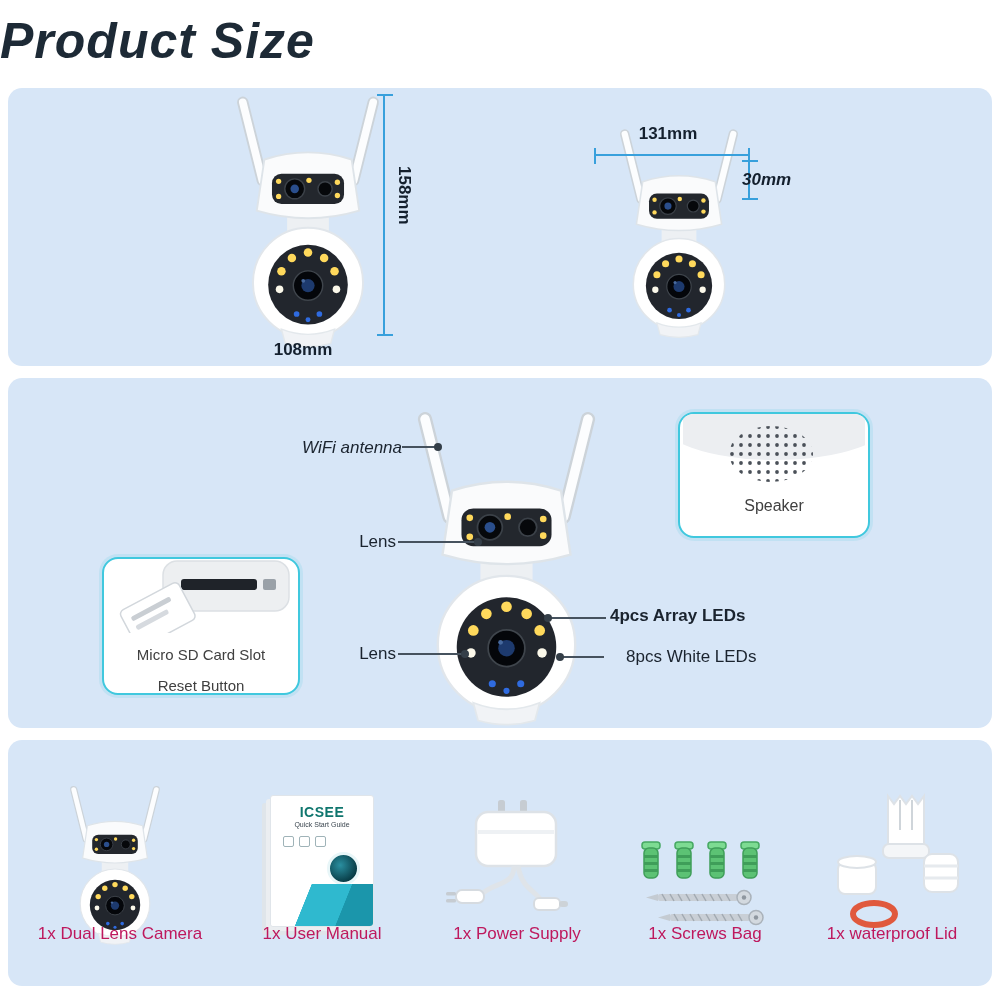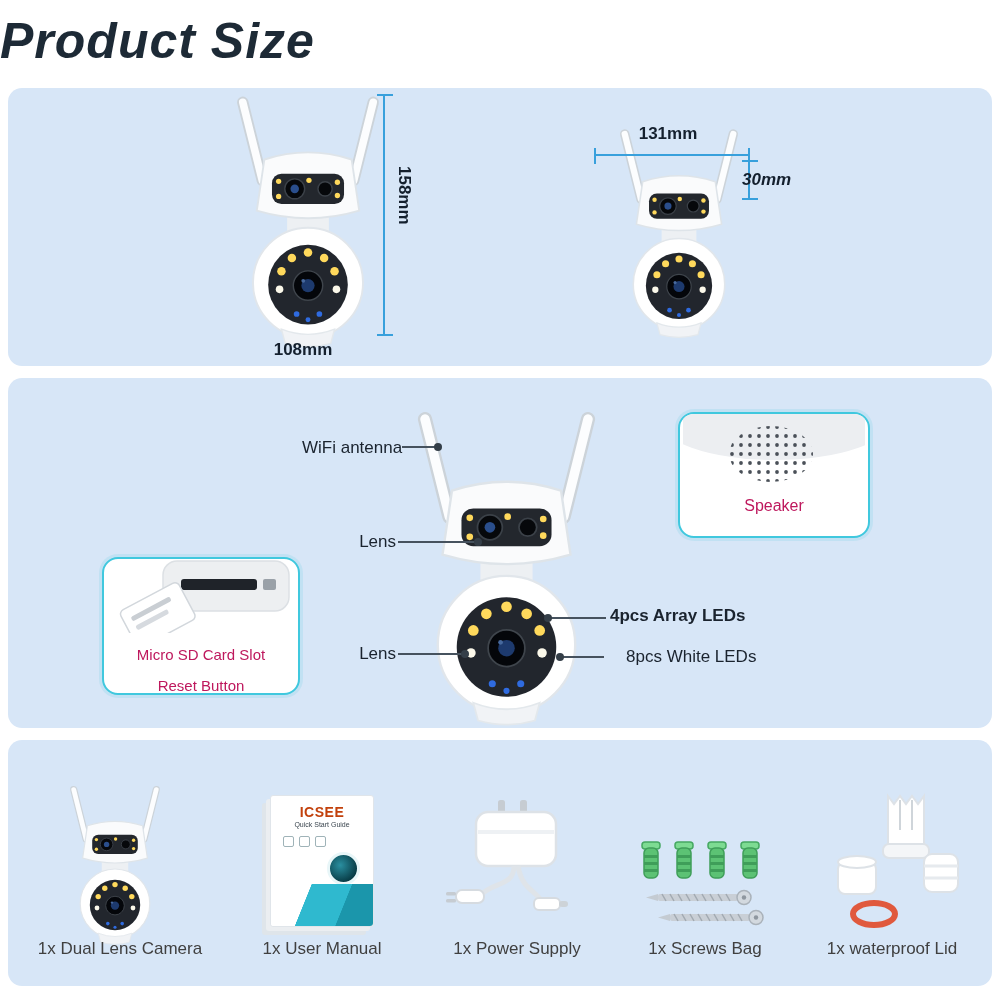--- a/index.html
+++ b/index.html
@@ -43,62 +43,62 @@
   #lbl-131{left:585px;top:36px;width:150px;text-align:center;}
   #dim-131{left:588px;top:66px;width:152px;}
   #dim-30{left:740px;top:74px;height:36px;}
   #lbl-30{left:734px;top:82px;font-style:italic;}
 
   
   .feat-label{position:absolute;font-size:17px;color:#1a232e;white-space:nowrap;}
   .leader{position:absolute;height:2px;background:#46525e;}
   .leader .dot{position:absolute;top:-3px;width:8px;height:8px;border-radius:50%;background:#343e48;}
   .dot-right{right:-4px}.dot-left{left:-4px}
-  #lbl-wifi{left:294px;top:60px;width:100px;text-align:center;}
+  #lbl-wifi{left:294px;top:60px;width:100px;text-align:center;font-style:italic;}
   #ld-wifi{left:394px;top:68px;width:36px;}
   #lbl-lens-top{left:340px;top:154px;width:48px;text-align:right;}
   #ld-lens-top{left:390px;top:163px;width:80px;}
   #lbl-lens-bot{left:340px;top:266px;width:48px;text-align:right;}
   #ld-lens-bot{left:390px;top:275px;width:67px;}
   #lbl-array{left:602px;top:228px;font-weight:bold;}
   #ld-array{left:540px;top:239px;width:58px;}
   #lbl-white{left:618px;top:269px;}
   #ld-white{left:552px;top:278px;width:44px;}
 
   
   .callout{
     position:absolute;background:#ffffff;border:2px solid #40c8de;border-radius:16px;
     display:flex;flex-direction:column;align-items:center;overflow:hidden;
     box-shadow:0 0 0 3px rgba(64,200,222,0.14);
   }
   .callout-art{display:block;flex:none;}
-  .callout-text{text-align:center;font-size:15px;color:#be185d;line-height:19px;}
+  .callout-text{text-align:center;font-size:15px;color:#404040;line-height:19px;}
   #speaker-box{left:670px;top:34px;width:188px;height:122px;}
   #speaker-box .callout-text{font-size:16px;margin-top:4px;}
   #sd-box{left:94px;top:179px;width:194px;height:134px;}
   #sd-box .callout-text{margin-top:12px;}
 
   
-  .pkg-label{position:absolute;top:199px;font-size:17px;color:#404040;text-align:center;}
+  .pkg-label{position:absolute;top:184px;font-size:17px;color:#be185d;text-align:center;}
   #pkg-l1{left:12px;width:200px;}
   #pkg-l2{left:234px;width:160px;}
   #pkg-l3{left:429px;width:160px;}
   #pkg-l4{left:617px;width:160px;}
   #pkg-l5{left:799px;width:170px;}
   #power-art{position:absolute;left:420px;top:58px;width:165px;height:132px;}
   #screws-art{position:absolute;left:630px;top:98px;width:135px;height:92px;}
   #lid-art{position:absolute;left:820px;top:50px;width:135px;height:145px;}
 
   
   #manual-art{
     position:absolute;left:262px;top:55px;width:102px;height:130px;background:#fff;
     border:1px solid #e0e5ea;border-radius:3px;
     box-shadow:-4px 4px 0 #ebeef1,-8px 8px 0 #dfe5ea;
   }
-  .manual-brand{margin-top:8px;text-align:center;color:#c2410c;font-weight:bold;font-size:14px;letter-spacing:.5px;}
+  .manual-brand{margin-top:8px;text-align:center;color:#0f766e;font-weight:bold;font-size:14px;letter-spacing:.5px;}
   .manual-sub{text-align:center;color:#3c4750;font-size:7px;margin-top:1px;}
   .manual-iconrow{position:absolute;left:12px;top:40px;display:flex;gap:5px;}
   .manual-iconrow i{width:9px;height:9px;border:1px solid #9fb3b8;border-radius:2px;display:block;}
   .manual-circle{
     position:absolute;right:13px;top:56px;width:27px;height:27px;border-radius:50%;
     background:radial-gradient(circle at 38% 38%, #2a8fa0, #083c46 72%);border:3px solid #e8f6f8;
   }
   .manual-wedge{
     position:absolute;left:0;bottom:0;width:100%;height:42px;border-radius:0 0 3px 3px;
     background:linear-gradient(112deg,#ffffff 34%,#2fb9cf 34.5%,#2fb9cf 68%,#1b96ab 68.5%);

